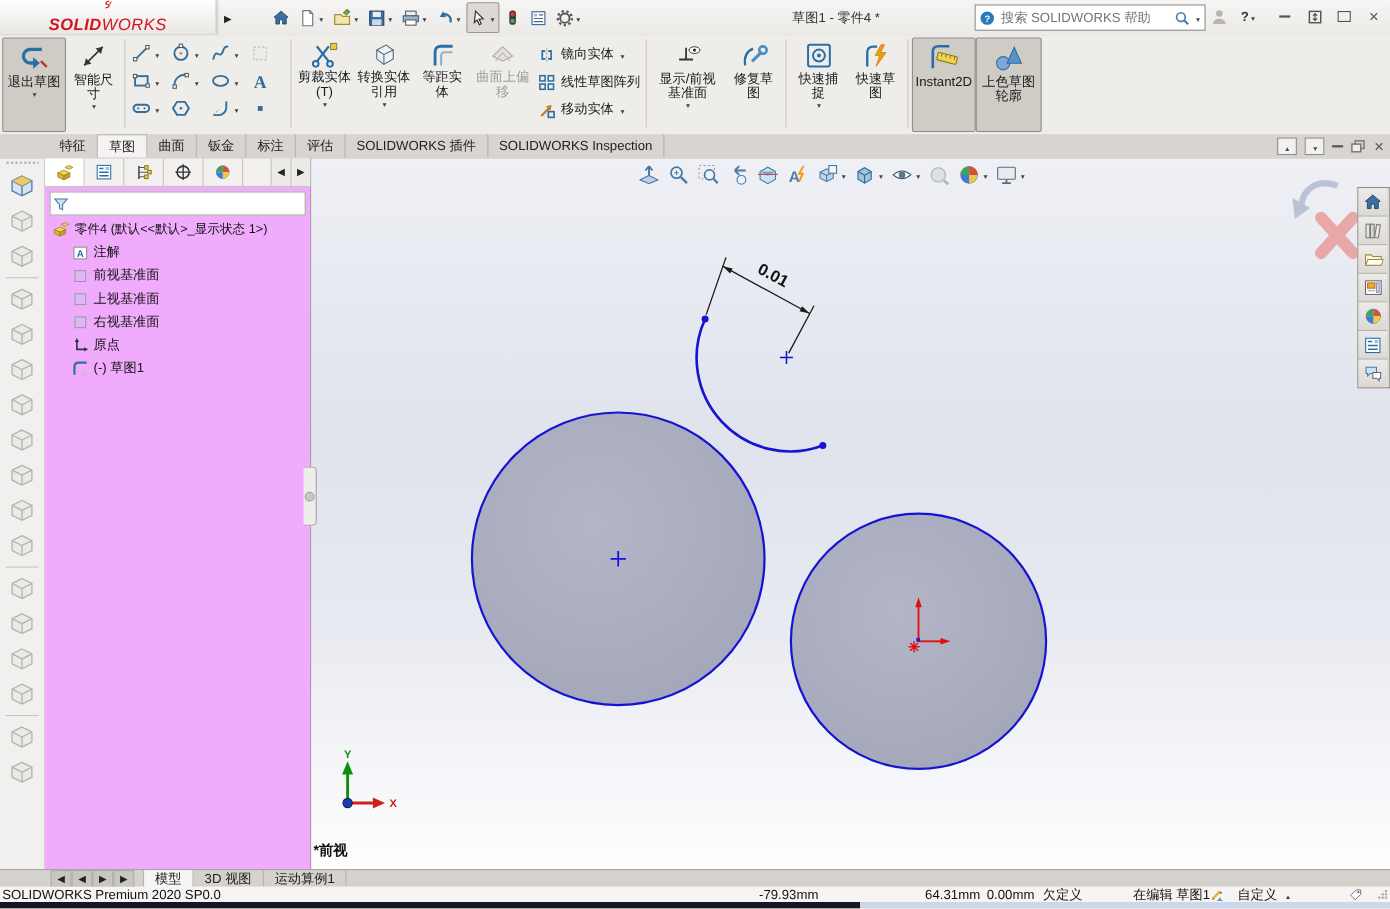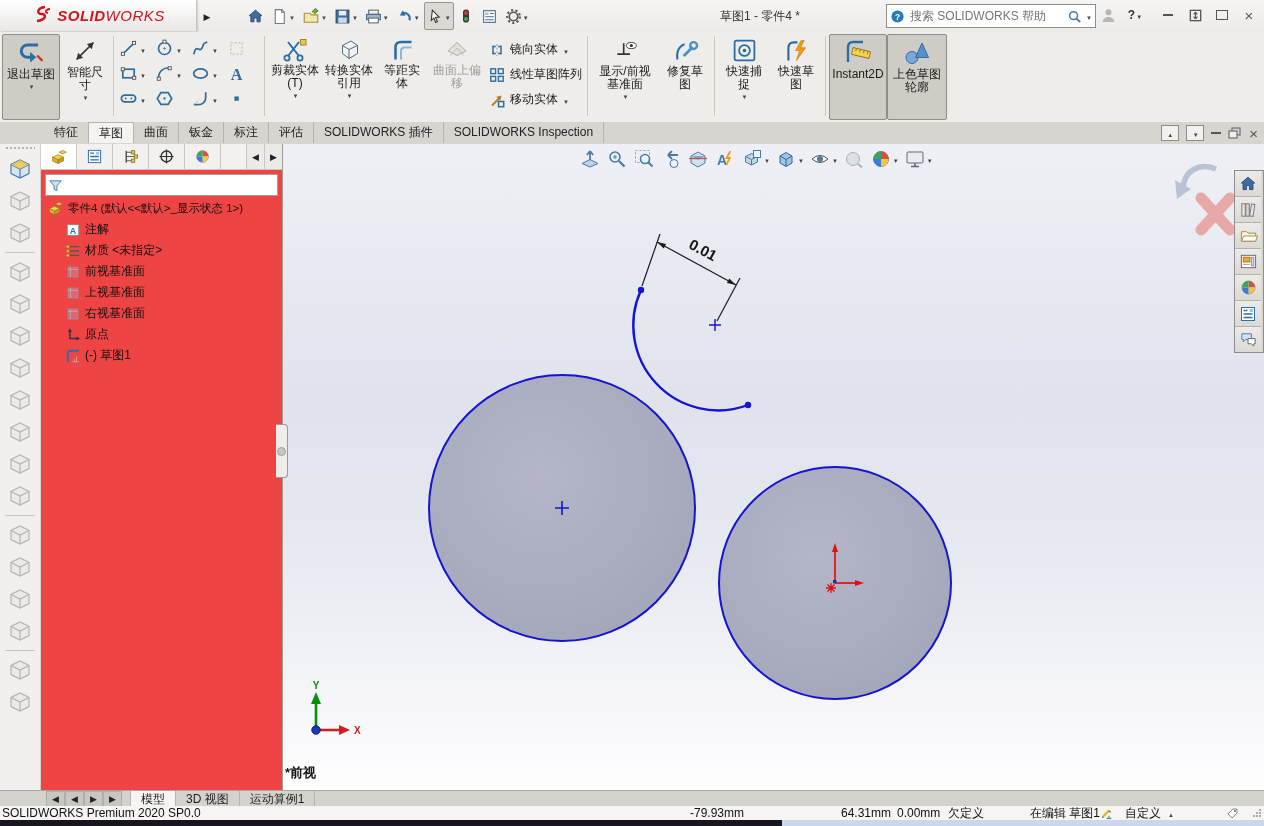--- a/index.html
+++ b/index.html
@@ -4,21 +4,21 @@
 <style>
   html,body{margin:0;padding:0;}
   body{width:1264px;height:826px;position:relative;overflow:hidden;
        font-family:"Liberation Sans","DejaVu Sans",sans-serif;font-size:12px;color:#1a1a1a;
        background:#efedea;}
   .abs{position:absolute;}
   
   #titlebar{position:absolute;left:0;top:0;width:1264px;height:32px;
     background:linear-gradient(#f6f5f4,#eceae7);border-bottom:1px solid #c6c3be;}
   #logo{position:absolute;left:0;top:0;width:196px;height:31px;background:linear-gradient(#ffffff,#e9e7e4);
-    border-right:1px solid #c6c3be;display:flex;align-items:center;justify-content:center;gap:4px;box-shadow:1px 1px 2px rgba(0,0,0,.15);}
+    border-right:1px solid #c6c3be;display:flex;align-items:center;justify-content:center;gap:4px;box-shadow:1px 1px 2px rgba(0,0,0,.15);flex-direction:column;}
   .brand-solid{color:#d6131c;font-weight:bold;font-size:15px;font-style:italic;letter-spacing:.5px;}
   .brand-works{color:#d6131c;font-size:15px;font-style:italic;letter-spacing:.5px;}
   #logo-flyout{position:absolute;left:200px;top:4px;width:14px;height:24px;display:flex;align-items:center;justify-content:center;}
   .tri-r::before{content:"▶";font-size:9px;color:#222;}
   .tri-l::before{content:"◀";font-size:9px;color:#222;}
   #quickbar{position:absolute;left:244px;top:2px;height:28px;display:flex;align-items:center;gap:1px;}
   .tb-btn{display:flex;align-items:center;height:26px;padding:0 2px;border:1px solid transparent;border-radius:2px;}
   .tb-btn.pressed{background:#dcd9d4;border-color:#9a9792;}
   .cdn{display:inline-block;margin-left:1px;}
   .cdn::before{content:"▼";font-size:6px;color:#444;}
@@ -52,21 +52,21 @@
   .ctab.active{background:#f4f3f1;border-top:1px solid #b7b4b0;height:20px;}
   #docwin-ctrl{position:absolute;right:6px;top:125px;display:flex;gap:7px;align-items:center;}
   .dw-box{width:16px;height:14px;border:1px solid #8f8d89;background:#f2f1ef;display:flex;align-items:center;justify-content:center;}
   
   #leftbar{position:absolute;left:0;top:144px;width:41px;height:646px;background:#f1f0ee;border-right:1px solid #d3d0cb;
     display:flex;flex-direction:column;align-items:center;padding-top:2px;box-sizing:border-box;}
   .grip{width:30px;height:4px;background-image:radial-gradient(circle,#b3b0ab 1px,transparent 1.2px);background-size:4px 4px;margin-bottom:3px;}
   .lb-sep{width:30px;height:1px;background:#c8c5c0;margin:3px 0;}
   .lb-ic{width:28px;height:28px;display:flex;align-items:center;justify-content:center;margin:2px 0;}
   
-  #fmpanel{position:absolute;left:41px;top:144px;width:242px;height:646px;background:#ef4444;border-right:1px solid #9c9a97;box-sizing:border-box;}
+  #fmpanel{position:absolute;left:41px;top:144px;width:242px;height:646px;background:#f0abfc;border-right:1px solid #9c9a97;box-sizing:border-box;}
   #fm-tabs{height:25px;background:#f2f1ef;border-bottom:1px solid #c9c6c1;display:flex;align-items:stretch;}
   .fm-tab{width:35px;border-right:1px solid #c9c6c1;display:flex;align-items:center;justify-content:center;}
   .fm-tab.active{background:#ffffff;}
   .fm-arr{width:17px;display:flex;align-items:center;justify-content:center;border-left:1px solid #c9c6c1;background:#eceae7;}
   #fm-filter{margin:4px 4px 2px 4px;height:20px;border:1px solid #a5a29d;display:flex;align-items:center;padding:0 2px;gap:2px;background:#fff;}
   #fm-filter input{border:none;outline:none;flex:1;font-size:12px;background:transparent;}
   .tree-row{display:flex;align-items:center;gap:4px;height:21px;padding-left:6px;white-space:nowrap;font-size:12px;color:#111;}
   .tree-row.child{padding-left:24px;}
   #splitter{position:absolute;left:276px;top:424px;width:11px;height:52px;background:#efedeb;border:1px solid #9c9a97;border-left:none;
     border-radius:0 4px 4px 0;z-index:5;display:flex;align-items:center;justify-content:center;}
@@ -885,26 +885,20 @@
     <span style="font-size:11.5px;">零件4 (默认&lt;&lt;默认&gt;_显示状态 1&gt;)</span>
   </div>
   <div class="tree-row child">
     <svg width="16" height="16">
         <use href="#i-ann"></use>
       </svg>
     <span>注解</span>
   </div>
   <div class="tree-row child">
     <svg width="16" height="16">
-        <use href="#i-mat"></use>
-      </svg>
-    <span>材质 &lt;未指定&gt;</span>
-  </div>
-  <div class="tree-row child">
-    <svg width="16" height="16">
         <use href="#i-plane"></use>
       </svg>
     <span>前视基准面</span>
   </div>
   <div class="tree-row child">
     <svg width="16" height="16">
         <use href="#i-plane"></use>
       </svg>
     <span>上视基准面</span>
   </div>

